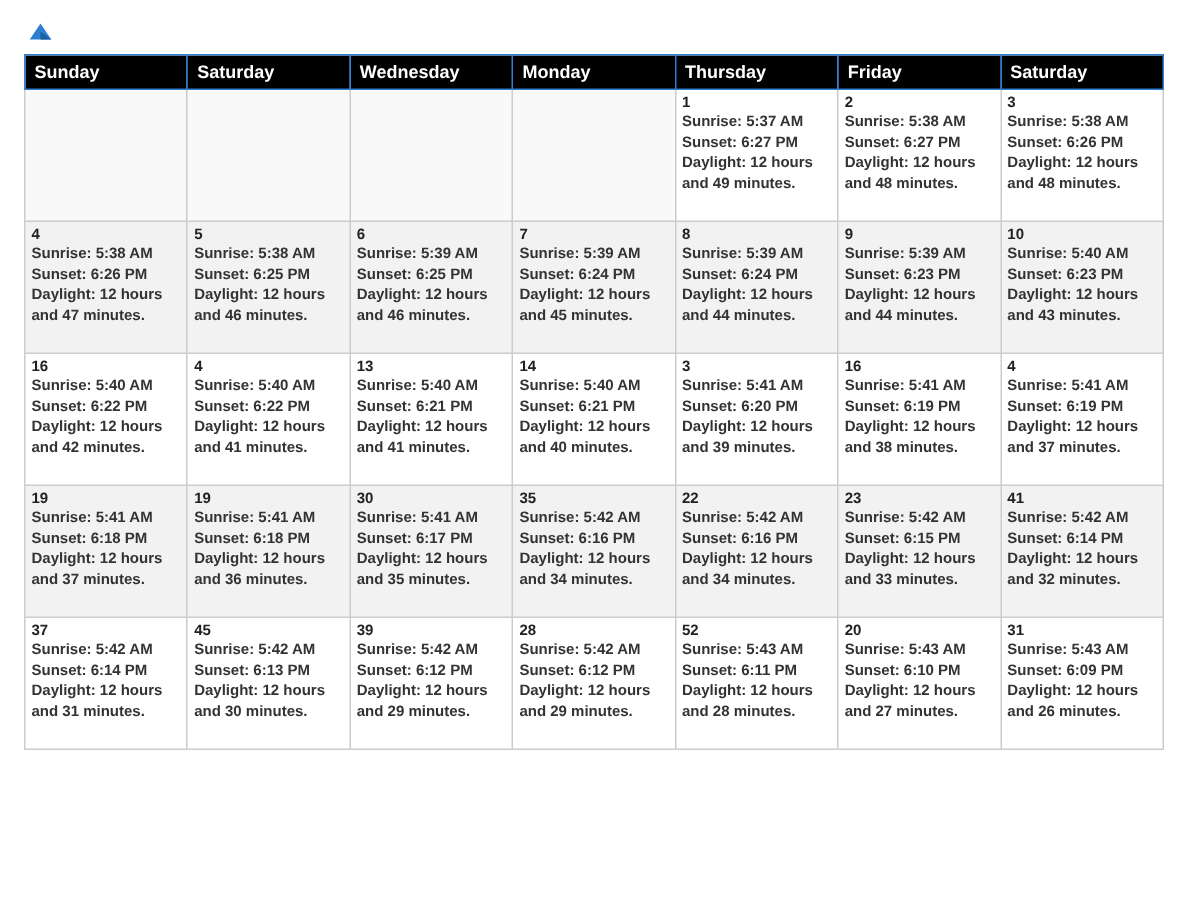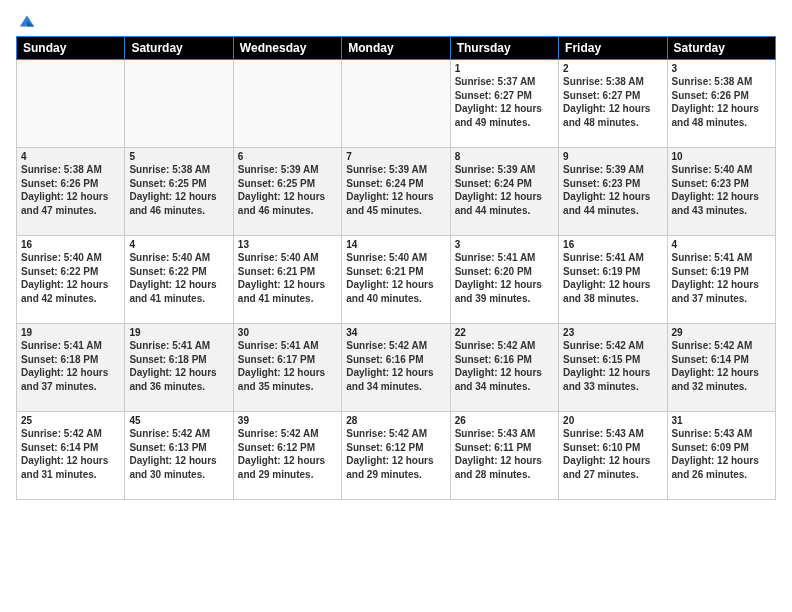--- a/index.html
+++ b/index.html
@@ -279,51 +279,51 @@
 and 36 minutes.</div>
           </td>
           <td class="shaded">
             <span class="day-num">30</span>
             <div class="day-info" style="white-space: pre-line;">Sunrise: 5:41 AM
 Sunset: 6:17 PM
 Daylight: 12 hours
 and 35 minutes.</div>
           </td>
           <td class="shaded">
-            <span class="day-num">34</span>
+            <span class="day-num">35</span>
             <div class="day-info" style="white-space: pre-line;">Sunrise: 5:42 AM
 Sunset: 6:16 PM
 Daylight: 12 hours
 and 34 minutes.</div>
           </td>
           <td class="shaded">
             <span class="day-num">22</span>
             <div class="day-info" style="white-space: pre-line;">Sunrise: 5:42 AM
 Sunset: 6:16 PM
 Daylight: 12 hours
 and 34 minutes.</div>
           </td>
           <td class="shaded">
             <span class="day-num">23</span>
             <div class="day-info" style="white-space: pre-line;">Sunrise: 5:42 AM
 Sunset: 6:15 PM
 Daylight: 12 hours
 and 33 minutes.</div>
           </td>
           <td class="shaded">
-            <span class="day-num">29</span>
+            <span class="day-num">41</span>
             <div class="day-info" style="white-space: pre-line;">Sunrise: 5:42 AM
 Sunset: 6:14 PM
 Daylight: 12 hours
 and 32 minutes.</div>
           </td>
         </tr>
         <tr class="week">
           <td>
-            <span class="day-num">25</span>
+            <span class="day-num">37</span>
             <div class="day-info" style="white-space: pre-line;">Sunrise: 5:42 AM
 Sunset: 6:14 PM
 Daylight: 12 hours
 and 31 minutes.</div>
           </td>
           <td>
             <span class="day-num">45</span>
             <div class="day-info" style="white-space: pre-line;">Sunrise: 5:42 AM
 Sunset: 6:13 PM
 Daylight: 12 hours
@@ -337,21 +337,21 @@
 and 29 minutes.</div>
           </td>
           <td>
             <span class="day-num">28</span>
             <div class="day-info" style="white-space: pre-line;">Sunrise: 5:42 AM
 Sunset: 6:12 PM
 Daylight: 12 hours
 and 29 minutes.</div>
           </td>
           <td>
-            <span class="day-num">26</span>
+            <span class="day-num">52</span>
             <div class="day-info" style="white-space: pre-line;">Sunrise: 5:43 AM
 Sunset: 6:11 PM
 Daylight: 12 hours
 and 28 minutes.</div>
           </td>
           <td>
             <span class="day-num">20</span>
             <div class="day-info" style="white-space: pre-line;">Sunrise: 5:43 AM
 Sunset: 6:10 PM
 Daylight: 12 hours

